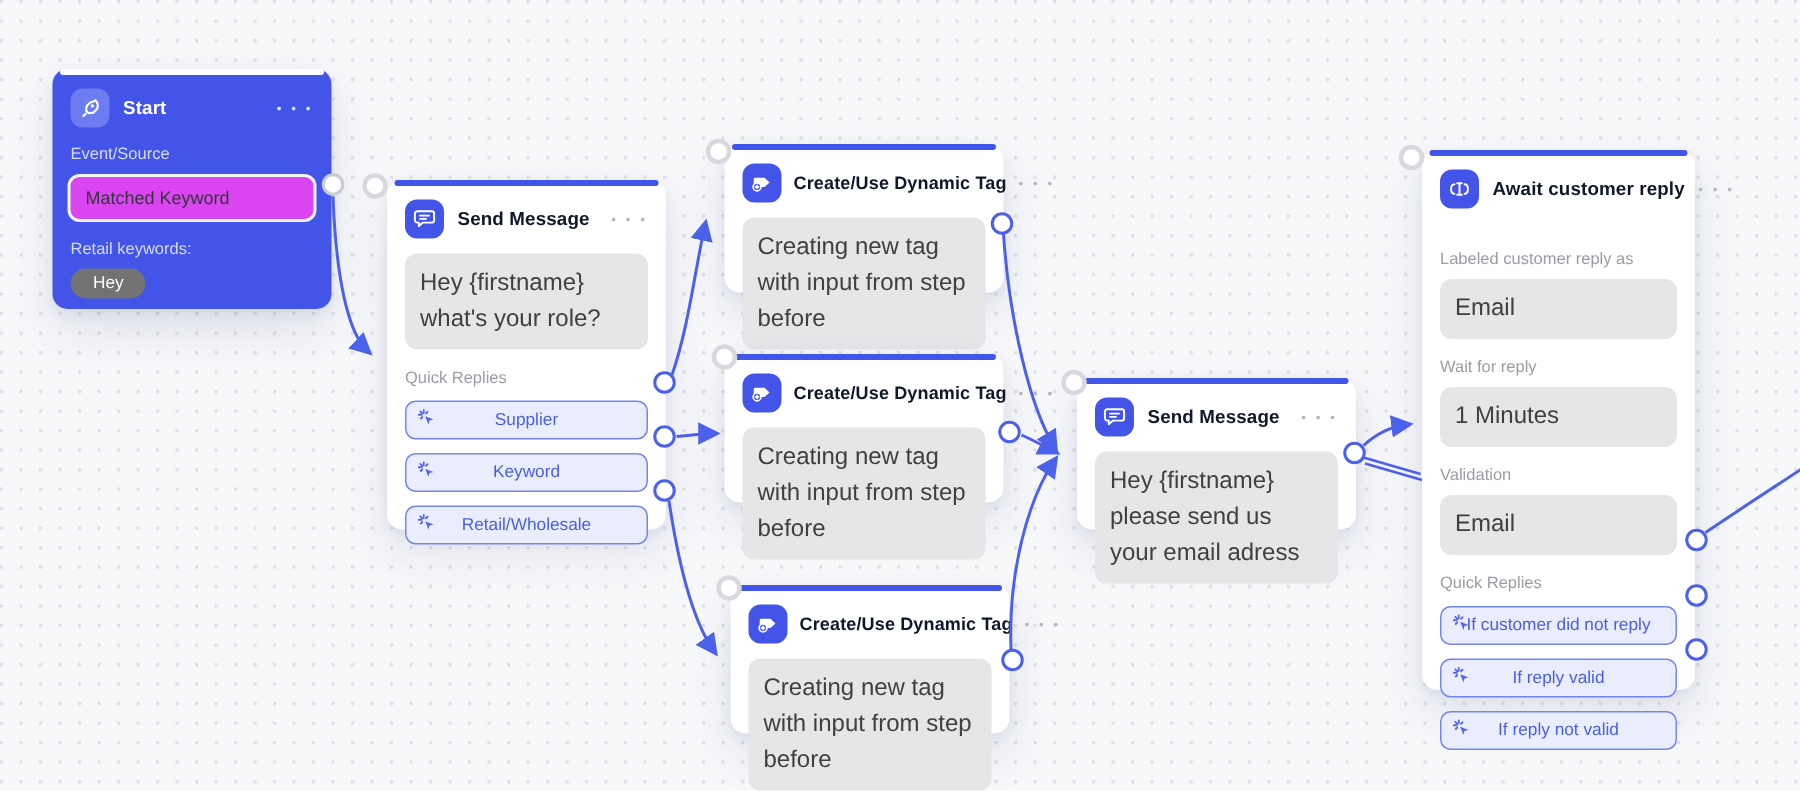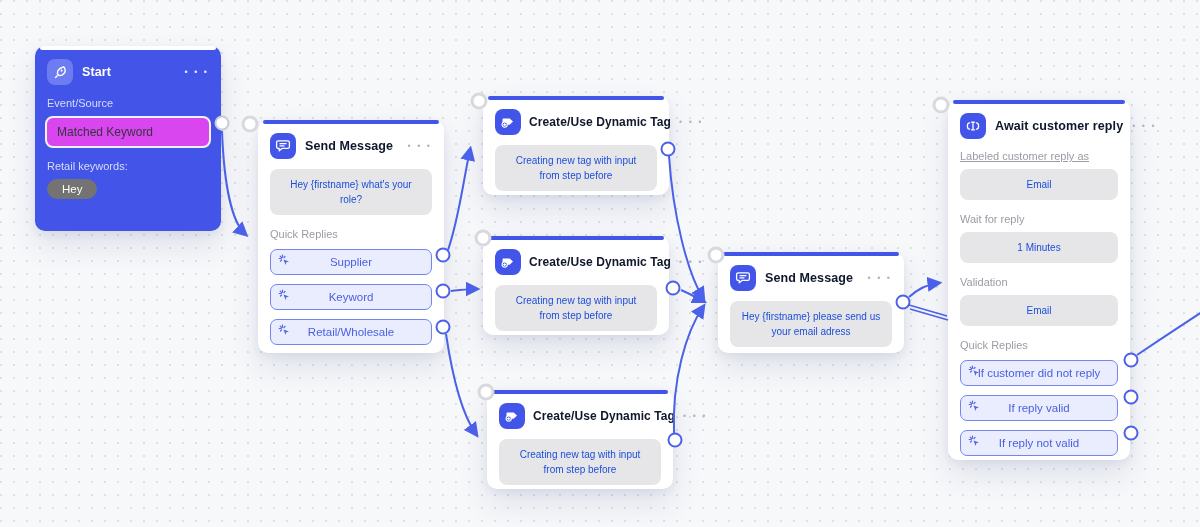--- a/index.html
+++ b/index.html
@@ -17,40 +17,40 @@
   }
   .accent{position:absolute;top:0;left:5px;right:5px;height:4px;border-radius:4px;background:#4355e8;}
   .accent.white{background:#ffffff;}
   .node-header{display:flex;align-items:center;gap:9px;padding:13px 12px 0 12px;}
   .node-icon{width:26px;height:26px;border-radius:8px;background:#4355e8;display:flex;align-items:center;justify-content:center;flex:none;}
   .node-icon.lt{background:#6d7cf0;}
   .node-title{font-size:12.5px;font-weight:bold;color:#0f172a;flex:1;white-space:nowrap;letter-spacing:.1px;}
   .node-title.white{color:#ffffff;}
   .menu-dots{color:#b4b4bd;font-size:9px;letter-spacing:2px;flex:none;}
   .menu-dots.white{color:#e8ebff;}
-  .gray-box{margin:10px 12px 0;background:#e6e6e9;border-radius:8px;padding:8px 10px;font-size:10px;color:#1d4ed8;line-height:1.5;text-align:center;}
+  .gray-box{margin:10px 12px 0;background:#e6e6e9;border-radius:8px;padding:8px 10px;font-size:16px;color:#404040;line-height:1.5;}
   .section-label{margin:13px 12px 0;font-size:11px;color:#9b9ba4;}
   .qr-btn{position:relative;margin:9px 12px 0;height:24px;border-radius:7px;background:#e9edfe;
     border:1.5px solid #7585f0;display:flex;align-items:center;justify-content:center;
     font-size:11.5px;color:#4a5fe0;}
   .qr-icon{position:absolute;left:7px;top:4px;}
   
   .start-node{background:#4355e8;}
   .start-label{margin:12px 12px 0;font-size:11px;color:#d7dcfa;}
   .start-input{margin:7px 10px 0;background:#d946ef;border:2px solid #f2f3f6;border-radius:8px;
     padding:7px 10px;font-size:12px;color:#35353c;}
   .pill{display:inline-block;margin:7px 0 0 12px;background:#737373;color:#ffffff;font-size:11.5px;
     padding:4px 15px;border-radius:999px;}
 </style>
 </head>
 <body>
 
 <div class="canvas">
 
-  <div class="node start-node" style="left:35px;top:46px;width:186px;height:185px;">
+  <div class="node start-node" style="left:35px;top:46px;width:186px;height:160px;">
     <div class="accent white"></div>
     <div class="node-header">
       <div class="node-icon lt">
         <svg width="15" height="15" viewBox="0 0 15 15">
             <path d="M10.6 1.8c1.4 1.4 2 3.6 1.1 5.9l-2.5 2.4-3.1.4-1.7-1.7.4-3.1 2.4-2.4c1.2-.6 2.4-.6 3.4-1.5z" fill="none" stroke="#fff" stroke-width="1.4" stroke-linejoin="round"></path>
             <circle cx="8.6" cy="5.6" r="1.1" fill="#fff"></circle>
             <path d="M4.2 10.8 2.6 12.4" stroke="#fff" stroke-width="1.4" stroke-linecap="round"></path>
           </svg>
       </div>
       <div class="node-title white">Start</div>
@@ -176,21 +176,21 @@
             <g stroke="#fff" stroke-width="1.3" stroke-linecap="round" fill="none">
               <path d="M4.6 4.8C3.2 4.8 2.4 5.9 2.4 8s.8 3.2 2.2 3.2"></path>
               <path d="M11.4 4.8c1.4 0 2.2 1.1 2.2 3.2s-.8 3.2-2.2 3.2"></path>
               <path d="M8 4.2v7.6M6.5 4.2h3M6.5 11.8h3"></path>
             </g>
           </svg>
       </div>
       <div class="node-title">Await customer reply</div>
       <div class="menu-dots">• • •</div>
     </div>
-    <div class="section-label" style="margin-top:11px;text-decoration:underline;">Labeled customer reply as</div>
+    <div class="section-label" style="margin-top:28px;">Labeled customer reply as</div>
     <div class="gray-box" style="margin-top:7px;">Email</div>
     <div class="section-label">Wait for reply</div>
     <div class="gray-box" style="margin-top:7px;">1 Minutes</div>
     <div class="section-label">Validation</div>
     <div class="gray-box" style="margin-top:7px;">Email</div>
     <div class="section-label">Quick Replies</div>
     <div class="qr-btn">
       <span class="qr-icon"><svg width="13" height="13" viewBox="0 0 13 13">
             <g stroke="#5566e8" stroke-width="1.2" stroke-linecap="round">
               <path d="M4.5 1.2v2M1.2 4.5h2M2.2 2.2l1.4 1.4M7 2.5 6 3.5M2.5 7l1-1"></path>

